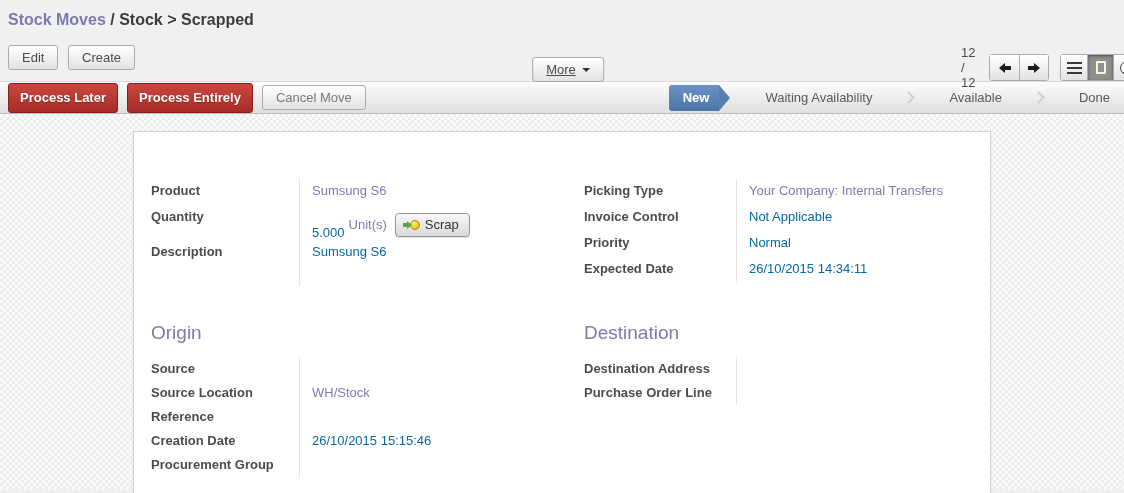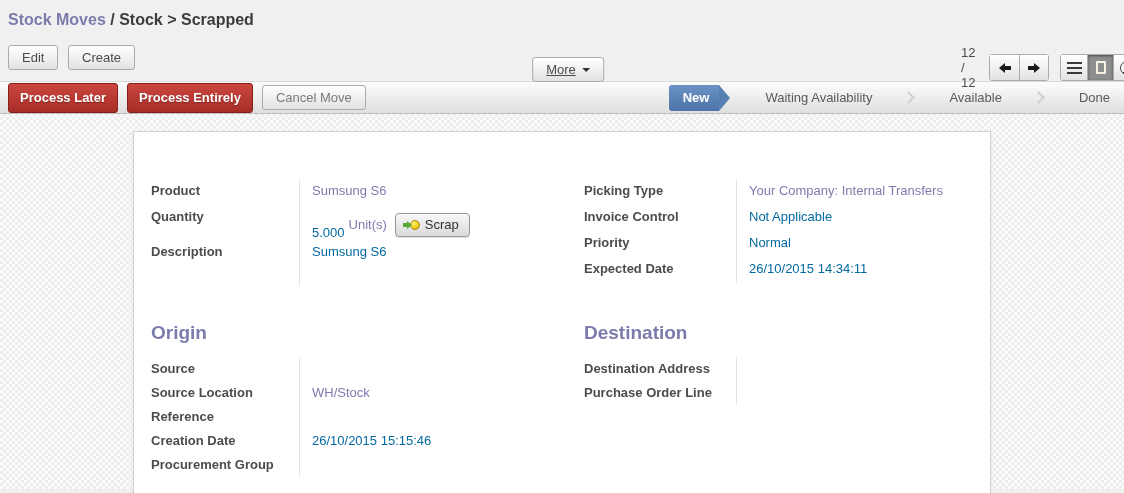--- a/index.html
+++ b/index.html
@@ -95,21 +95,21 @@
   .frow { display:flex; min-height:26px; align-items:flex-start; }
   .flabel { flex:none; font-weight:bold; color:#4c4c4c; padding-top:4px; }
   .fcol-left .flabel { width:148px; }
   .fcol-right .flabel { width:152px; }
   .fvalue { flex:1; border-left:1px solid #e3e3e3; padding:4px 0 0 12px; min-height:26px; }
   .spacer-row { min-height:20px; }
   .spacer-row .fvalue { min-height:20px; }
   .link { color:#7c7bad; cursor:pointer; }
   .plain { color:#0369a1;margin-top:16px; }
   .section-grid { margin-top:36px; }
-  .section-title { font-size:19px; font-weight:bold; color:#7c7bad; margin:0 0 13px 0; }
+  .section-title { font-size:19px; font-weight:normal; color:#7c7bad; margin:0 0 13px 0; }
   .brow { min-height:24px; }
   .brow .fvalue { min-height:24px; }
 
   
   .qty-wrap { display:flex; align-items:center; }
   .unit { color:#7c7bad; margin-left:4px; }
   .btn-scrap {
     margin-left:8px; height:24px; padding:0 10px 0 7px; border:1px solid #969696; border-radius:4px;
     background:linear-gradient(#f8f8f8,#d9d9d9); display:inline-flex; align-items:center;
     font-size:13px; color:#333; cursor:pointer; box-shadow:0 1px 1px rgba(0,0,0,.12);

